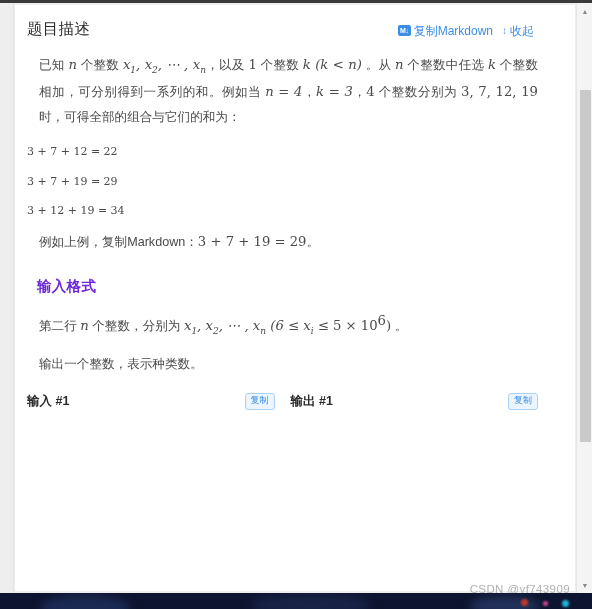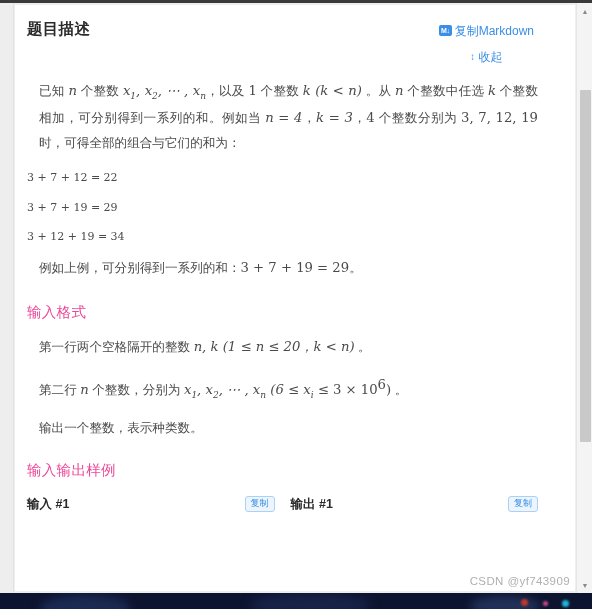--- a/index.html
+++ b/index.html
@@ -63,32 +63,31 @@
   
   .hdr {
     display: flex;
     align-items: baseline;
     justify-content: space-between;
     padding-right: 4px;
   }
   h2.sec-title {
     margin: 0;
     font-size: 15.5px;
-    font-weight: bold;
+    font-weight: normal;
     color: #2b2b2b;
     letter-spacing: .3px;
   }
   .hdr-actions {
     display: flex;
     align-items: center;
     gap: 9px;
     font-size: 12px;
     color: #3a8ee6;
     white-space: nowrap;
-    flex-direction: column;
   }
   .act { display: inline-flex; align-items: center; gap: 3px; cursor: pointer; }
   .md-badge {
     display: inline-block;
     background: #3a8ee6;
     color: #fff;
     font-size: 7px;
     font-weight: bold;
     line-height: 9px;
     padding: 1px 2px;
@@ -114,24 +113,24 @@
     color: #4a4a4a;
     text-align: justify;
   }
   p.eq {
     margin: 16px 0 0 0;
     font-size: 11px;
     color: #4a4a4a;
     line-height: 1.2;
   }
   h3.sub-title {
-    margin: 22px 0 0 0;
+    margin: 22px 0 0 10px;
     font-size: 14.5px;
-    font-weight: normal;
-    color: #ec4899;
+    font-weight: bold;
+    color: #6d28d9;
     letter-spacing: .3px;
   }
   h3.sub-title.tight { margin-top: 20px; }
 
   
   .m {
     font-family: "DejaVu Serif", "Liberation Serif", serif;
     font-style: italic;
     font-size: 13.2px;
     color: #4a4a4a;
@@ -193,21 +192,21 @@
     position: absolute;
     left: 3px; top: 87px;
     width: 11px; height: 352px;
     background: #c9c9c9;
     border-radius: 1px;
   }
 
   
   .watermark {
     position: absolute;
-    right: 22px; bottom: 22px;
+    right: 22px; bottom: 14px;
     font-size: 11.5px;
     color: #b0b0b0;
     letter-spacing: .4px;
     font-family: "Liberation Sans", sans-serif;
   }
 </style>
 </head>
 <body>
 
 <div id="root">
@@ -232,31 +231,29 @@
         </div>
       </div>
 
       <p class="para"><span>已知 </span><span class="m">n</span><span> 个整数 </span><span class="m"><span>x</span><sub>1</sub><span>, x</span><sub>2</sub><span>, ⋯ , x</span><sub>n</sub></span><span>，以及 </span><span class="mn">1</span><span> 个整数 </span><span class="m">k</span><span class="m"> (k &lt; n)</span><span> 。从 </span><span class="m">n</span><span> 个整数中任选 </span><span class="m">k</span><span> 个整数相加，可分别得到一系列的和。例如当 </span><span class="m">n = 4</span><span>，</span><span class="m">k = 3</span><span>，</span><span class="mn">4</span><span> 个整数分别为 </span><span class="mn">3, 7, 12, 19</span><span> 时，可得全部的组合与它们的和为：</span></p>
 
       <p class="eq mn">3 + 7 + 12 = 22</p>
       <p class="eq mn">3 + 7 + 19 = 29</p>
       <p class="eq mn">3 + 12 + 19 = 34</p>
 
 
-      <p class="para"><span>例如上例，可分别得到一系列的和：</span><span class="mn">3 + 7 + 19 = 29</span><span>。</span></p>
+      <p class="para"><span>例如上例，复制Markdown：</span><span class="mn">3 + 7 + 19 = 29</span><span>。</span></p>
 
       <h3 class="sub-title">输入格式</h3>
 
-      <p class="para"><span>第一行两个空格隔开的整数 </span><span class="m">n, k</span><span class="m"> (1 ≤ n ≤ 20，k &lt; n)</span><span> 。</span></p>
-
-      <p class="para"><span>第二行 </span><span class="m">n</span><span> 个整数，分别为 </span><span class="m"><span>x</span><sub>1</sub><span>, x</span><sub>2</sub><span>, ⋯ , x</span><sub>n</sub></span><span class="m"><span> (6 ≤ x</span><sub>i</sub><span class="mn"> ≤ 3 × 10</span><sup class="mn">6</sup><span class="mn">)</span></span><span> 。</span></p>
+
+      <p class="para"><span>第二行 </span><span class="m">n</span><span> 个整数，分别为 </span><span class="m"><span>x</span><sub>1</sub><span>, x</span><sub>2</sub><span>, ⋯ , x</span><sub>n</sub></span><span class="m"><span> (6 ≤ x</span><sub>i</sub><span class="mn"> ≤ 5 × 10</span><sup class="mn">6</sup><span class="mn">)</span></span><span> 。</span></p>
 
       <p class="para">输出一个整数，表示种类数。</p>
 
-      <h3 class="sub-title tight">输入输出样例</h3>
 
       <div class="samples">
 
         <div class="sample-col">
           <div class="sample-hdr">
             <span class="sample-label">输入 #1</span>
             <span class="copy-btn">复制</span>
           </div>
 
         </div>

